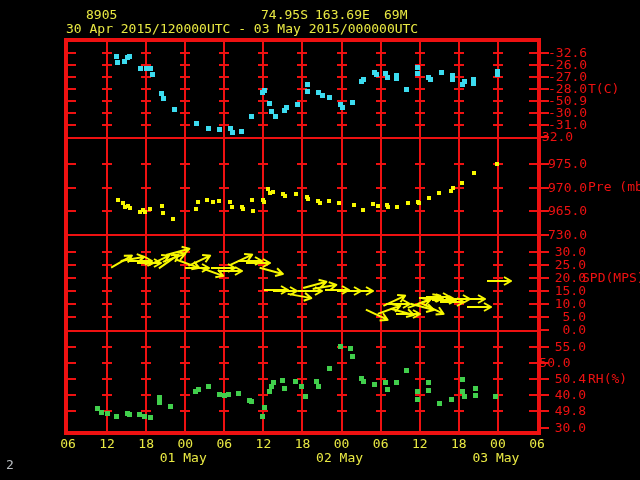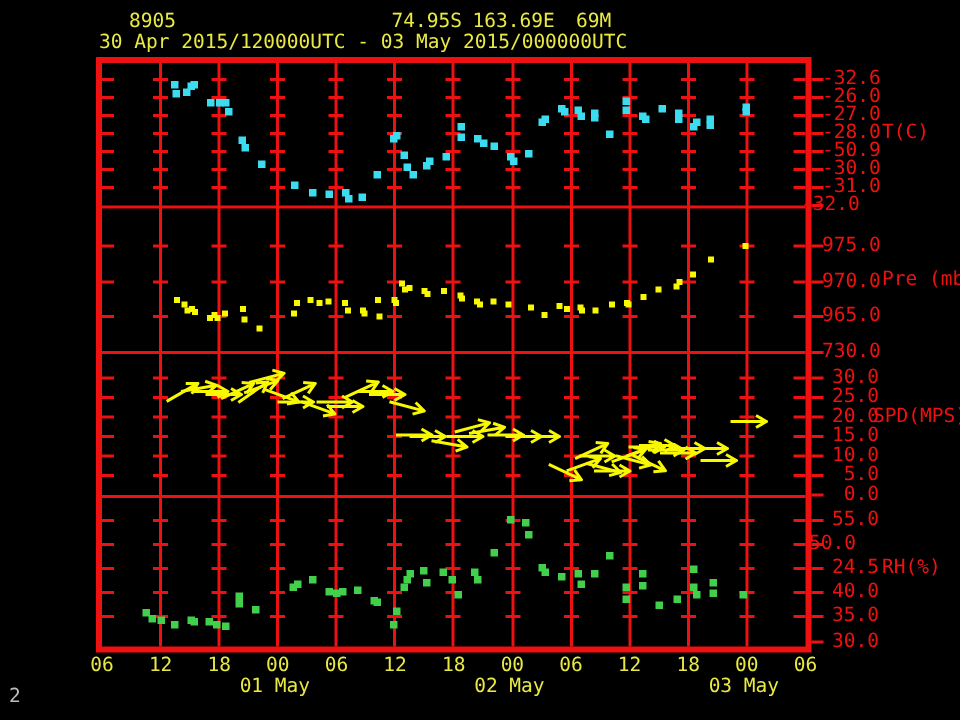--- a/index.html
+++ b/index.html
@@ -309,21 +309,21 @@
       <div style="left: 258.415px; top: 362.1px; width: 10px; height: 2px; background: rgb(238, 17, 17);"></div>
       <div style="left: 297.498px; top: 362.1px; width: 10px; height: 2px; background: rgb(238, 17, 17);"></div>
       <div style="left: 336.581px; top: 362.1px; width: 10px; height: 2px; background: rgb(238, 17, 17);"></div>
       <div style="left: 375.664px; top: 362.1px; width: 10px; height: 2px; background: rgb(238, 17, 17);"></div>
       <div style="left: 414.747px; top: 362.1px; width: 10px; height: 2px; background: rgb(238, 17, 17);"></div>
       <div style="left: 453.83px; top: 362.1px; width: 10px; height: 2px; background: rgb(238, 17, 17);"></div>
       <div style="left: 492.913px; top: 362.1px; width: 10px; height: 2px; background: rgb(238, 17, 17);"></div>
       <div style="left: 68px; top: 362.1px; width: 8px; height: 2px; background: rgb(238, 17, 17);"></div>
       <div style="left: 529px; top: 362.1px; width: 8px; height: 2px; background: rgb(238, 17, 17);"></div>
       <div style="left: 541px; top: 378.2px; width: 8px; height: 2px; background: rgb(238, 17, 17);"></div>
-      <div class="rt" style="left: 548px; top: 372.2px; width: 38px; text-align: right;">24.5</div>
+      <div class="rt" style="left: 548px; top: 372.2px; width: 38px; text-align: right;">50.4</div>
       <div style="left: 102.083px; top: 378.2px; width: 10px; height: 2px; background: rgb(238, 17, 17);"></div>
       <div style="left: 141.166px; top: 378.2px; width: 10px; height: 2px; background: rgb(238, 17, 17);"></div>
       <div style="left: 180.249px; top: 378.2px; width: 10px; height: 2px; background: rgb(238, 17, 17);"></div>
       <div style="left: 219.332px; top: 378.2px; width: 10px; height: 2px; background: rgb(238, 17, 17);"></div>
       <div style="left: 258.415px; top: 378.2px; width: 10px; height: 2px; background: rgb(238, 17, 17);"></div>
       <div style="left: 297.498px; top: 378.2px; width: 10px; height: 2px; background: rgb(238, 17, 17);"></div>
       <div style="left: 336.581px; top: 378.2px; width: 10px; height: 2px; background: rgb(238, 17, 17);"></div>
       <div style="left: 375.664px; top: 378.2px; width: 10px; height: 2px; background: rgb(238, 17, 17);"></div>
       <div style="left: 414.747px; top: 378.2px; width: 10px; height: 2px; background: rgb(238, 17, 17);"></div>
       <div style="left: 453.83px; top: 378.2px; width: 10px; height: 2px; background: rgb(238, 17, 17);"></div>
@@ -339,21 +339,21 @@
       <div style="left: 258.415px; top: 394.3px; width: 10px; height: 2px; background: rgb(238, 17, 17);"></div>
       <div style="left: 297.498px; top: 394.3px; width: 10px; height: 2px; background: rgb(238, 17, 17);"></div>
       <div style="left: 336.581px; top: 394.3px; width: 10px; height: 2px; background: rgb(238, 17, 17);"></div>
       <div style="left: 375.664px; top: 394.3px; width: 10px; height: 2px; background: rgb(238, 17, 17);"></div>
       <div style="left: 414.747px; top: 394.3px; width: 10px; height: 2px; background: rgb(238, 17, 17);"></div>
       <div style="left: 453.83px; top: 394.3px; width: 10px; height: 2px; background: rgb(238, 17, 17);"></div>
       <div style="left: 492.913px; top: 394.3px; width: 10px; height: 2px; background: rgb(238, 17, 17);"></div>
       <div style="left: 68px; top: 394.3px; width: 8px; height: 2px; background: rgb(238, 17, 17);"></div>
       <div style="left: 529px; top: 394.3px; width: 8px; height: 2px; background: rgb(238, 17, 17);"></div>
       <div style="left: 541px; top: 410.4px; width: 8px; height: 2px; background: rgb(238, 17, 17);"></div>
-      <div class="rt" style="left: 548px; top: 404.4px; width: 38px; text-align: right;">35.0</div>
+      <div class="rt" style="left: 548px; top: 404.4px; width: 38px; text-align: right;">49.8</div>
       <div style="left: 102.083px; top: 410.4px; width: 10px; height: 2px; background: rgb(238, 17, 17);"></div>
       <div style="left: 141.166px; top: 410.4px; width: 10px; height: 2px; background: rgb(238, 17, 17);"></div>
       <div style="left: 180.249px; top: 410.4px; width: 10px; height: 2px; background: rgb(238, 17, 17);"></div>
       <div style="left: 219.332px; top: 410.4px; width: 10px; height: 2px; background: rgb(238, 17, 17);"></div>
       <div style="left: 258.415px; top: 410.4px; width: 10px; height: 2px; background: rgb(238, 17, 17);"></div>
       <div style="left: 297.498px; top: 410.4px; width: 10px; height: 2px; background: rgb(238, 17, 17);"></div>
       <div style="left: 336.581px; top: 410.4px; width: 10px; height: 2px; background: rgb(238, 17, 17);"></div>
       <div style="left: 375.664px; top: 410.4px; width: 10px; height: 2px; background: rgb(238, 17, 17);"></div>
       <div style="left: 414.747px; top: 410.4px; width: 10px; height: 2px; background: rgb(238, 17, 17);"></div>
       <div style="left: 453.83px; top: 410.4px; width: 10px; height: 2px; background: rgb(238, 17, 17);"></div>

